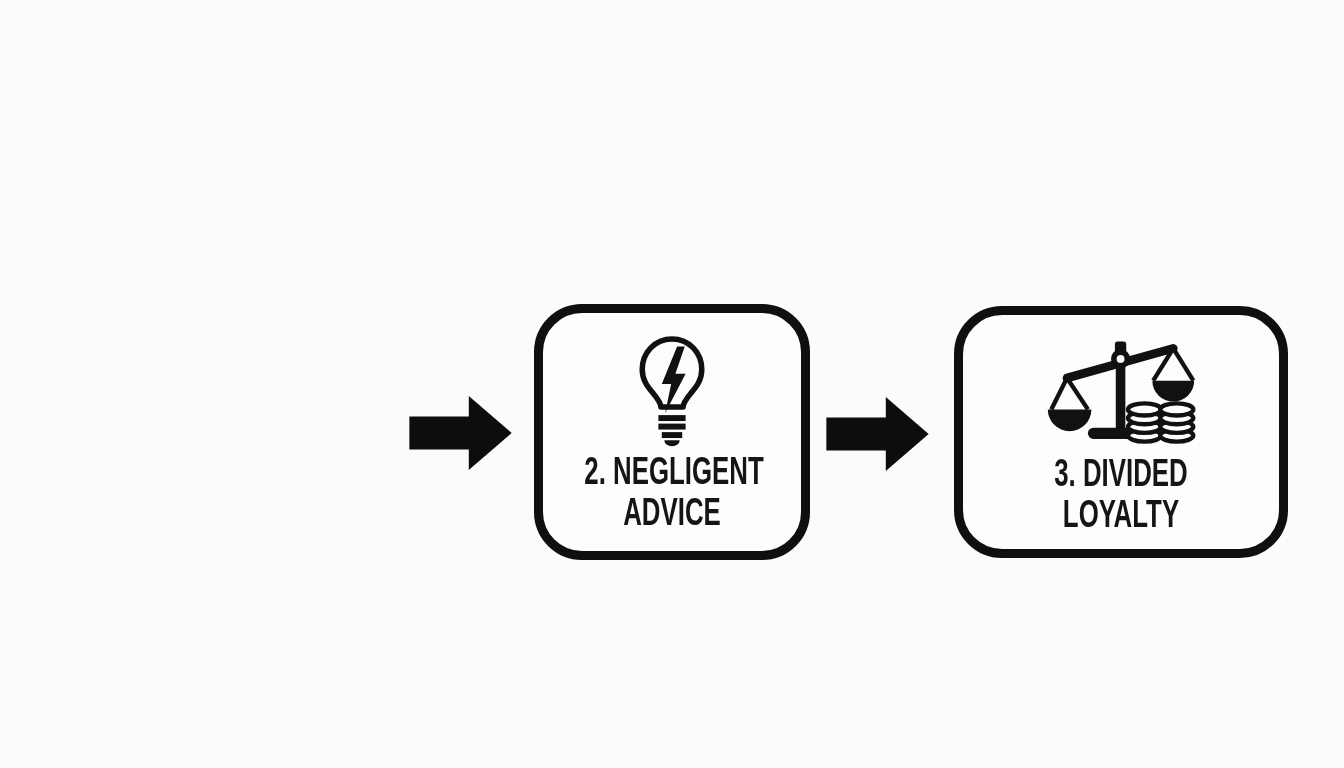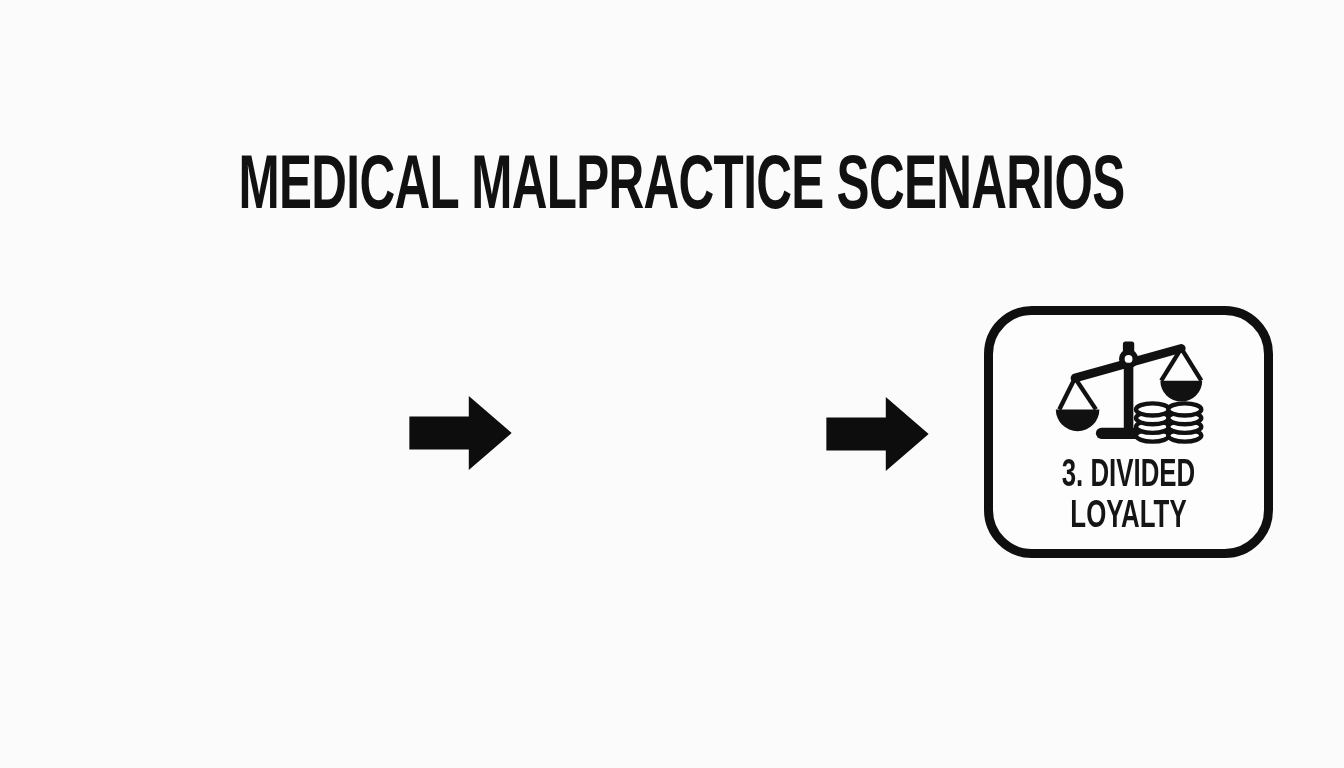--- a/index.html
+++ b/index.html
@@ -66,50 +66,63 @@
     color: #151515;
     transform: scaleX(0.68);
     transform-origin: 50% 0%;
   }
   .step-label .line {
     display: block;
     white-space: nowrap;
   }
   #box-1 { left: 110px; top: 300px; width: 285px; height: 257px; }
   #box-2 { left: 534px; top: 304px; width: 276px; height: 256px; }
-  #box-3 { left: 984px; top: 306px; width: 289px; height: 252px; }
+  #box-3 { left: 954px; top: 306px; width: 334px; height: 252px; }
   #box-3 .icon-slot { top: 16px; }
   
   .flow-arrow {
     position: absolute;
     width: 104px;
     height: 76px;
   }
   #arrow-1 { left: 409px; top: 395px; }
   #arrow-2 { left: 826px; top: 396px; }
   .flow-arrow svg { display: block; width: 100%; height: 100%; }
   
   .icon-slot svg { display: block; }
 </style>
 </head>
 <body>
 
 <div class="canvas">
 
-  <div class="title-wrap">
-    <span class="title-text">MEDICAL MALPRACTICE SCENARIOS</span>
-  </div>
 
 
   <div class="flow-arrow" id="arrow-1">
     <svg viewBox="0 0 106 78" aria-hidden="true">
       <path d="M0,22 H61 V1 L105,39 61,77 V56 H0 z" fill="#0d0d0d"></path>
     </svg>
   </div>
 
+  <div class="step-box" id="box-2">
+    <div class="icon-slot">
+      <svg width="82" height="114" viewBox="0 0 96 134" aria-hidden="true">
+        <path d="M48,7 C28,7 13,23 13,43 c0,12 6,20 13,28 c5,6 9,11 9,16 h26 c0,-5 4,-10 9,-16 c7,-8 13,-16 13,-28 C83,23 68,7 48,7 z" fill="none" stroke="#111" stroke-width="6.5" stroke-linejoin="round"></path>
+        <polygon points="54,16 36,60 47,60 40,94 64,48 52,48 63,16" fill="#111"></polygon>
+        <line x1="32" y1="100" x2="64" y2="100" stroke="#111" stroke-width="7"></line>
+        <line x1="32" y1="110" x2="64" y2="110" stroke="#111" stroke-width="7"></line>
+        <line x1="36" y1="120" x2="60" y2="120" stroke="#111" stroke-width="7"></line>
+        <path d="M39,126 a9,7 0 0 0 18,0 z" fill="#111"></path>
+      </svg>
+    </div>
+    <div class="step-label">
+      <span class="line">2. NEGLIGENT</span>
+      <span class="line">ADVICE</span>
+    </div>
+  </div>
 
   <div class="flow-arrow" id="arrow-2">
     <svg viewBox="0 0 106 78" aria-hidden="true">
       <path d="M0,22 H61 V1 L105,39 61,77 V56 H0 z" fill="#0d0d0d"></path>
     </svg>
   </div>
 
   <div class="step-box" id="box-3">
     <div class="icon-slot">
       <svg width="150" height="115" viewBox="0 0 172 132" aria-hidden="true">

